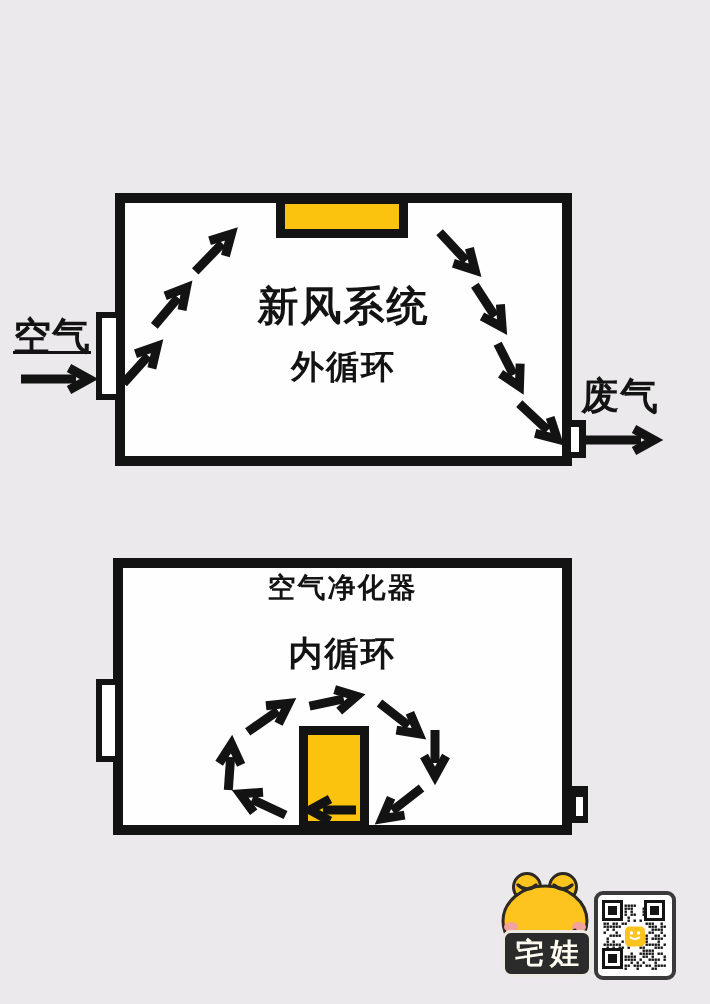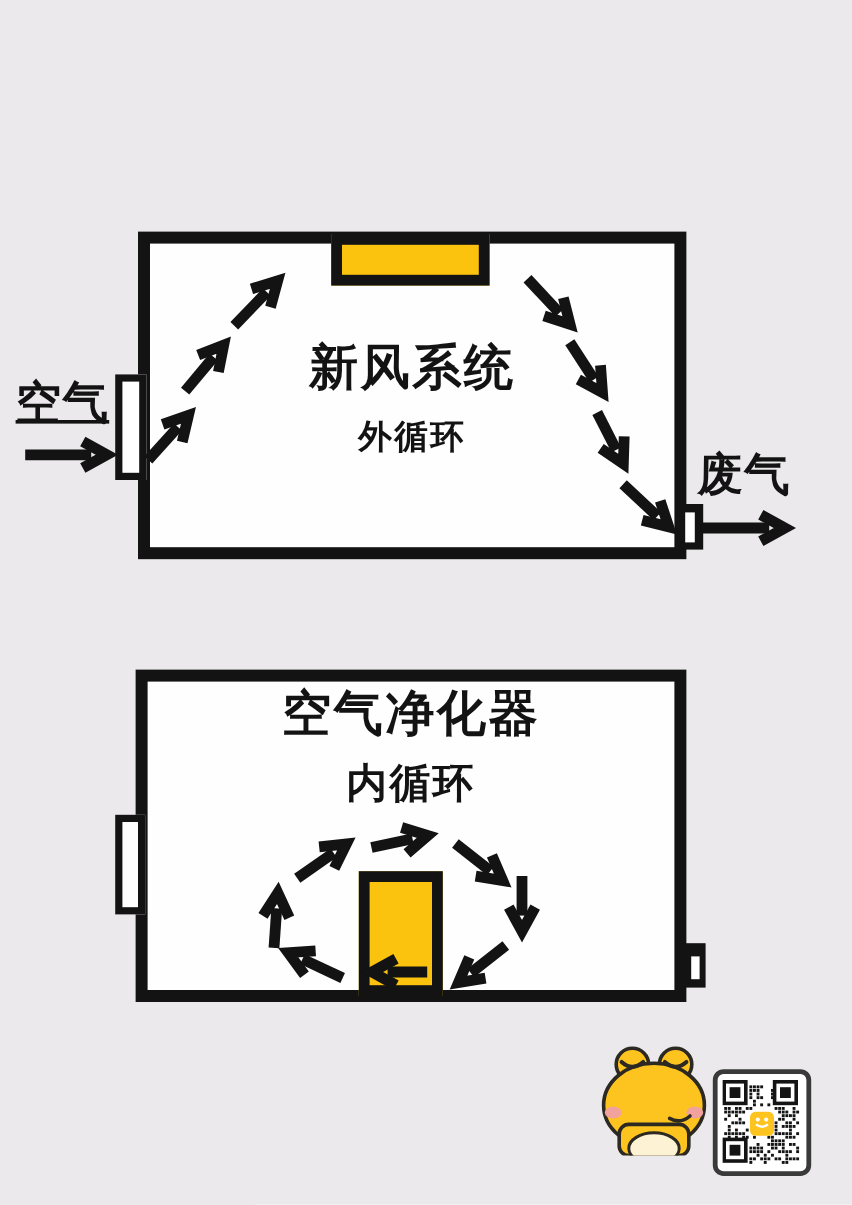--- a/index.html
+++ b/index.html
@@ -16,22 +16,22 @@
   .vent1{left:96px;top:312px;width:26px;height:88px;}
   .vent2{left:96px;top:679px;width:25px;height:83px;}
   .outlet{background:#131313;}
   .outlet1{left:563px;top:420px;width:23px;height:38px;}
   .outlet2{left:563px;top:786px;width:25px;height:37px;}
   .slot{position:absolute;background:#ffffff;}
   .slot1{left:8px;top:7px;width:8px;height:25px;}
   .slot2{left:13px;top:11px;width:7px;height:19px;}
   .room-title{color:#131313;font-weight:900;text-align:center;line-height:1;letter-spacing:2px;}
   .t1{left:115px;top:286px;width:457px;font-size:41px;}
-  .s1{left:115px;top:350px;width:457px;font-size:28px;}
-  .t2{left:113px;top:574px;width:459px;font-size:41px;}
+  .s1{left:115px;top:350px;width:457px;font-size:33px;}
+  .t2{left:113px;top:574px;width:459px;font-size:28px;}
   .s2{left:113px;top:636px;width:459px;font-size:34px;}
   .side-label{color:#131313;font-weight:900;font-size:38px;line-height:1;letter-spacing:1px;}
   .inlet-label{left:13px;top:317px;text-decoration:underline;}
   .outlet-label{left:581px;top:377px;}
   .plate{left:502px;top:930px;width:90px;height:47px;background:#2b2b2b;border:3px solid #ece9e3;
          border-radius:9px;display:flex;align-items:center;justify-content:center;z-index:3;}
   .plate-text{color:#fffdf2;font-size:29px;font-weight:700;letter-spacing:6px;padding-left:6px;line-height:1;}
   .frog{left:500px;top:871px;z-index:2;}
   .qr-card{left:594px;top:891px;width:82px;height:89px;background:#ffffff;border:4px solid #3a3a3a;
            border-radius:9px;z-index:3;display:flex;align-items:center;justify-content:center;}
@@ -137,20 +137,23 @@
     <circle cx="63" cy="16" r="13.5" fill="#fdc41f" stroke="#2c2822" stroke-width="3"></circle>
     <ellipse cx="45" cy="50" rx="42" ry="35" fill="#fdc41f" stroke="#2c2822" stroke-width="3"></ellipse>
     <rect x="16" y="66" width="58" height="26" fill="#fdc41f" stroke="#2c2822" stroke-width="3" rx="8"></rect>
     <ellipse cx="45" cy="86" rx="21" ry="13" fill="#fdf3d4" stroke="#2c2822" stroke-width="2.5"></ellipse>
     <path d="M 18 14 Q 27 22 36 14" fill="none" stroke="#2c2822" stroke-width="3.4" stroke-linecap="round"></path>
     <path d="M 54 14 Q 63 22 72 14" fill="none" stroke="#2c2822" stroke-width="3.4" stroke-linecap="round"></path>
     <ellipse cx="11" cy="56" rx="7" ry="5" fill="#f2a29c"></ellipse>
     <ellipse cx="79" cy="56" rx="7" ry="5" fill="#f2a29c"></ellipse>
     <path d="M 58 61 Q 67 66 75 59" fill="none" stroke="#2c2822" stroke-width="3" stroke-linecap="round"></path>
   </svg>
+  <div class="abs plate">
+    <span class="plate-text">宅娃</span>
+  </div>
   <div class="abs qr-card">
     <svg id="qr-svg" width="66" height="72" viewBox="0 0 66 72">
         <rect x="22.5" y="4.5" width="2.4" height="2.4" fill="#141414"></rect>
         <rect x="25.5" y="4.5" width="2.4" height="2.4" fill="#141414"></rect>
         <rect x="28.5" y="4.5" width="2.4" height="2.4" fill="#141414"></rect>
         <rect x="31.5" y="4.5" width="2.4" height="2.4" fill="#141414"></rect>
         <rect x="22.5" y="7.5" width="2.4" height="2.4" fill="#141414"></rect>
         <rect x="25.5" y="7.5" width="2.4" height="2.4" fill="#141414"></rect>
         <rect x="28.5" y="7.5" width="2.4" height="2.4" fill="#141414"></rect>
         <rect x="40.5" y="7.5" width="2.4" height="2.4" fill="#141414"></rect>

